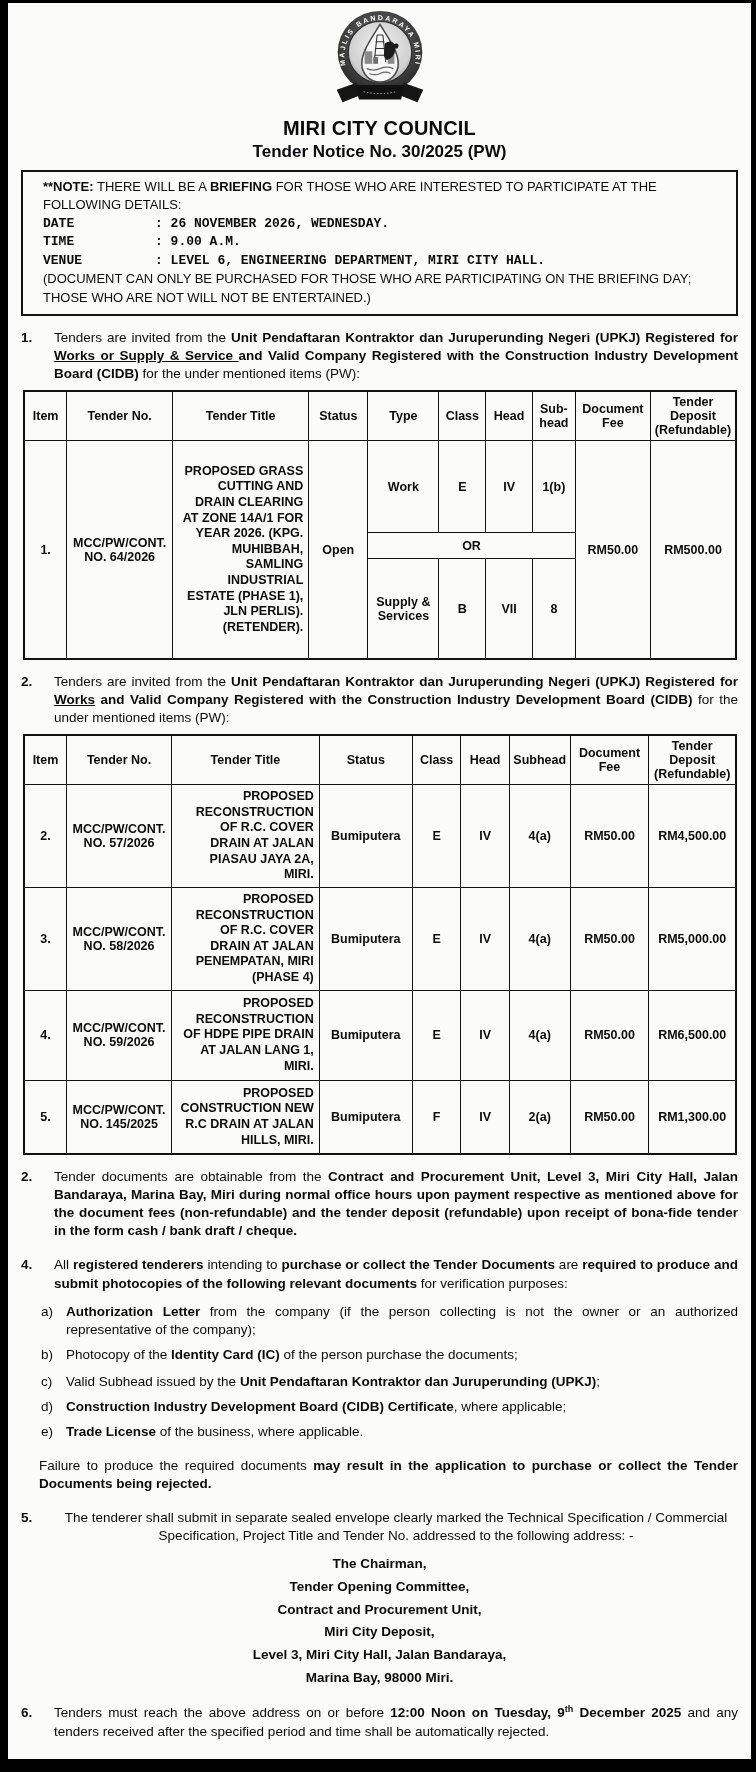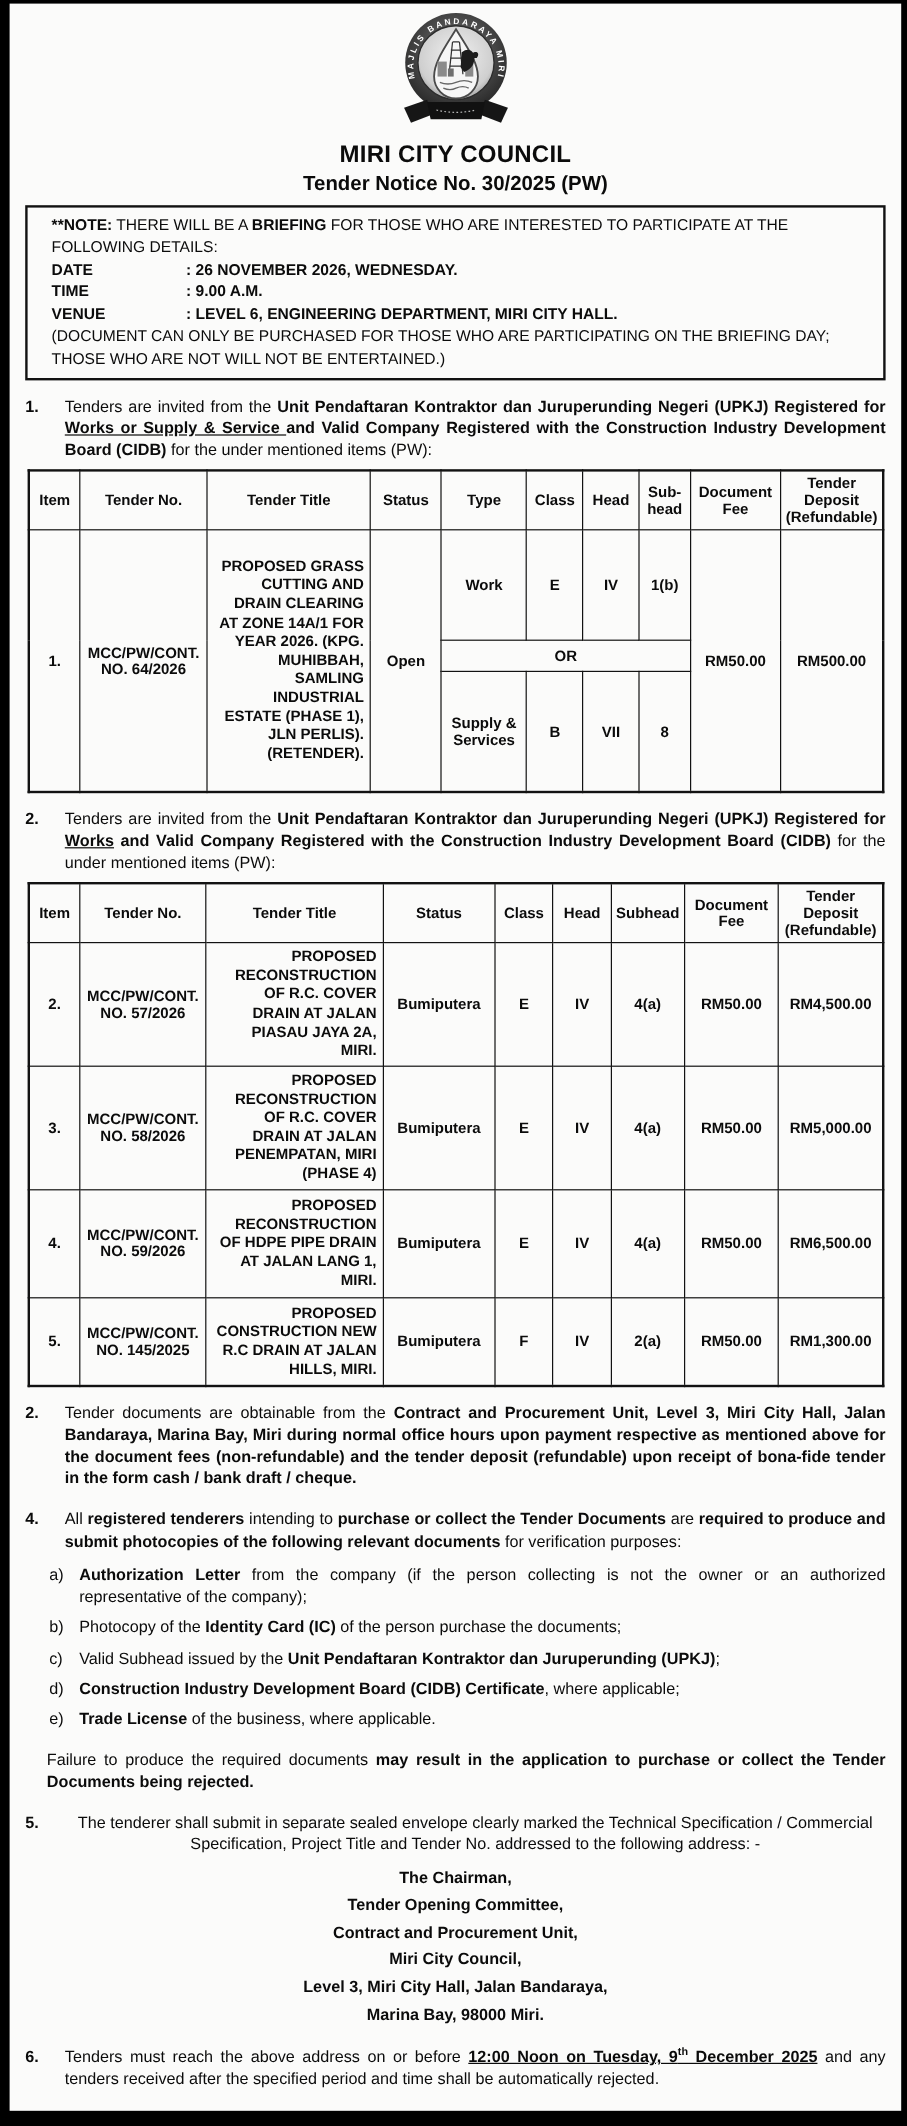--- a/index.html
+++ b/index.html
@@ -17,21 +17,21 @@
   .inner { padding:6px 13px 0 13px; }
 
   
   .crest-wrap { text-align:center; }
   .org-name  { text-align:center; font-size:20px; font-weight:bold; letter-spacing:.2px; margin-top:4px; }
   .notice-no { text-align:center; font-size:17px; font-weight:bold; margin-top:2px; }
 
   
   .note-box { border:2px solid #121212; margin-top:8px; padding:6px 9px 7px 20px; font-size:13px; line-height:1.42; }
   .nb-intro  { }
-  .nb-row { display:flex; }
+  .nb-row { display:flex;font-family:Liberation Mono, monospace; }
   .nb-label { width:112px; font-weight:bold; flex:none; }
   .nb-val   { font-weight:bold; }
   .bold { font-weight:bold; }
   .bu   { font-weight:bold; text-decoration:underline; }
 
   
   .para { display:flex; margin-top:13px; font-size:13.5px; line-height:1.34; }
   .para .num  { width:33px; flex:none; font-weight:bold; }
   .para .pbody { flex:1; text-align:justify; }
 
@@ -44,21 +44,21 @@
   
   .subitem { display:flex; margin:7px 0 0 20px; font-size:13.5px; line-height:1.34; }
   .subitem .letter { width:25px; flex:none; }
   .subitem .sbody  { flex:1; text-align:justify; }
   .failure { margin:16px 0 0 18px; font-size:13.5px; line-height:1.34; text-align:justify; }
 
   
   .address { text-align:center; font-size:13.5px; font-weight:bold; line-height:1.68; margin-top:8px; }
 
   sup { font-size:9px; vertical-align:super; line-height:0; }
-  .uline { text-decoration:underline; font-weight:bold; }
+  .uline { font-weight:bold; }
 </style>
 </head>
 <body>
 
 <div class="sheet">
   <div class="inner">
 
     <div class="crest-wrap">
       <svg width="122" height="100" viewBox="0 0 122 104">
         <defs>
@@ -293,21 +293,21 @@
     <div class="failure"><span>Failure to produce the required documents </span><span class="bold">may result in the application to purchase or collect the Tender Documents being rejected.</span></div>
 
     <div class="para" style="margin-top:16px;">
       <span class="num">5.</span>
       <span class="pbody" style="text-align:center;">The tenderer shall submit in separate sealed envelope clearly marked the Technical Specification / Commercial Specification, Project Title and Tender No. addressed to the following address: -</span>
     </div>
     <div class="address">
       <div>The Chairman,</div>
       <div>Tender Opening Committee,</div>
       <div>Contract and Procurement Unit,</div>
-      <div>Miri City Council,</div>
+      <div>Miri City Deposit,</div>
       <div>Level 3, Miri City Hall, Jalan Bandaraya,</div>
       <div>Marina Bay, 98000 Miri.</div>
     </div>
 
     <div class="para" style="margin-top:15px;">
       <span class="num">6.</span>
       <span class="pbody"><span>Tenders must reach the above address on or before </span><span class="uline"><span>12:00 Noon on Tuesday, 9</span><sup>th</sup><span> December 2025</span></span><span> and any tenders received after the specified period and time shall be automatically rejected.</span></span>
     </div>
 
     <div class="para" style="margin-top:15px;">

